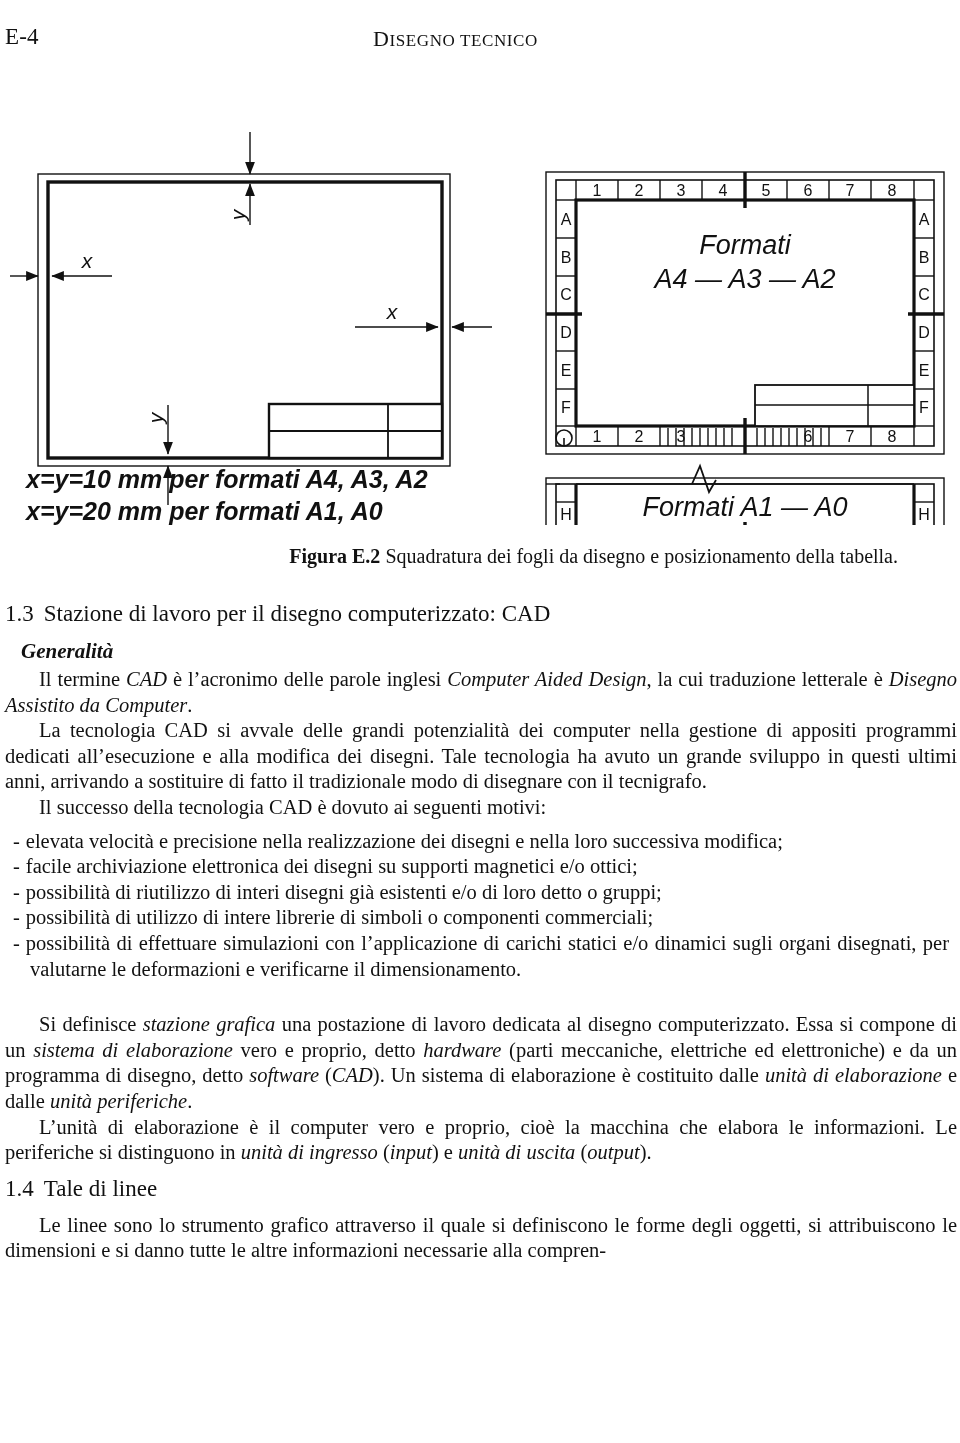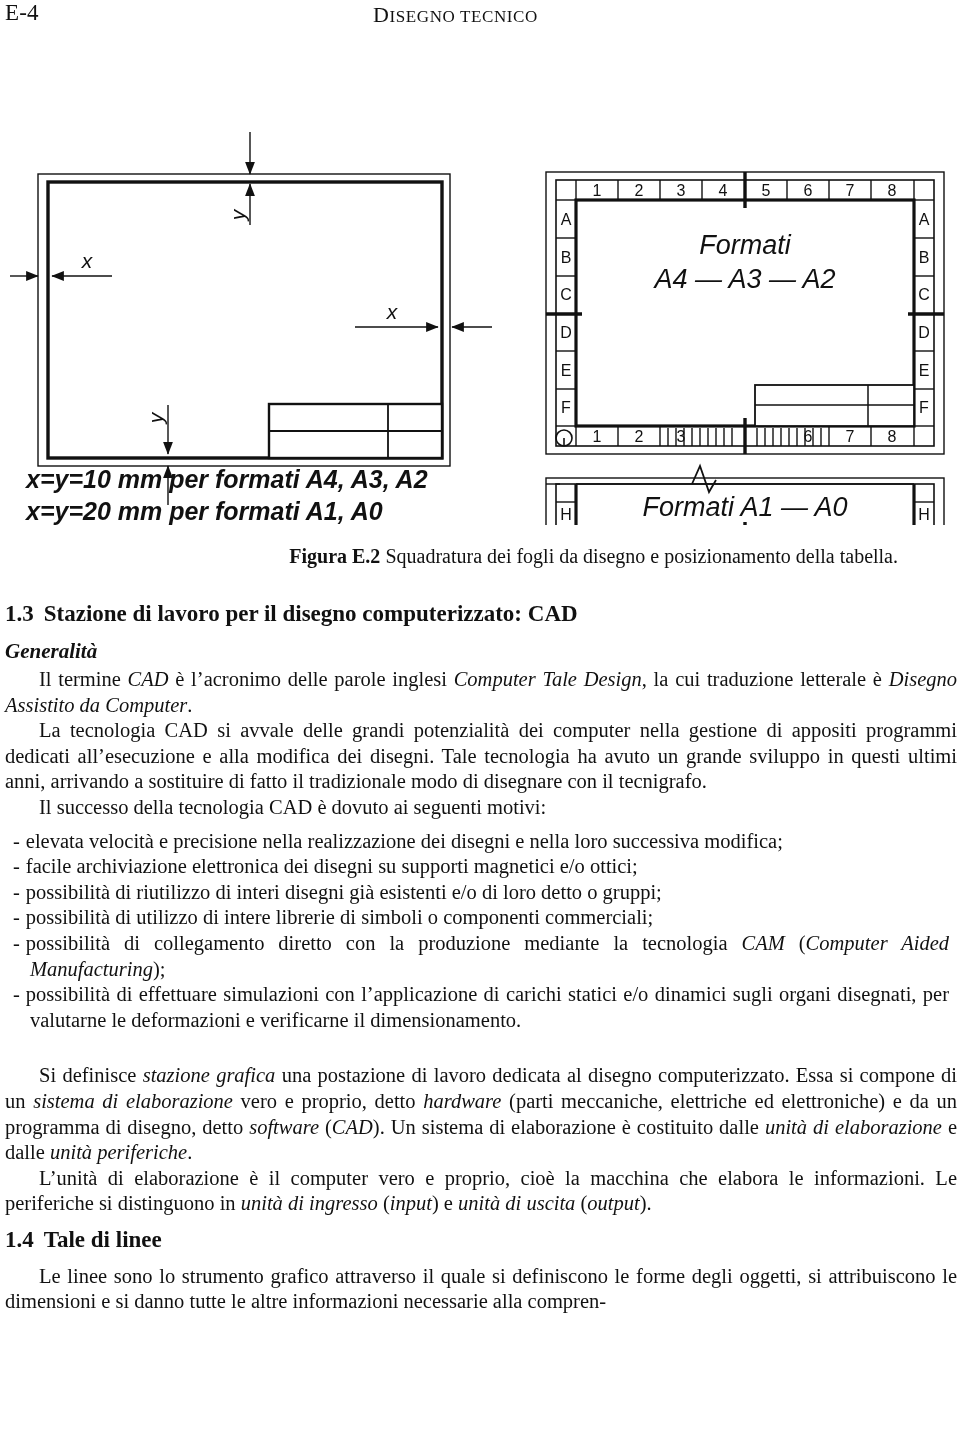--- a/index.html
+++ b/index.html
@@ -12,21 +12,21 @@
     height: 1443px;
     position: relative;
     font-family: "Liberation Serif", serif;
     color: #111111;
     overflow: hidden;
   }
 
   
   .page-header {
     position: absolute;
-    top: 0;
+    top: 24px;
     left: 0;
     width: 848px;
     height: 34px;
   }
   .folio {
     position: absolute;
     left: 5px;
     top: 0;
     font-size: 23px;
     letter-spacing: 0.2px;
@@ -66,30 +66,30 @@
 
   
   .body {
     position: absolute;
     top: 600px;
     left: 5px;
     width: 952px;
   }
   h2.sec {
     font-size: 23px;
-    font-weight: bold;
+    font-weight: normal;
     margin: 0 0 10px 0;
     line-height: 28px;
   }
   h2.sec .num { margin-right: 10px; }
   h3.sub {
     font-size: 21px;
     font-weight: bold;
     font-style: italic;
-    margin: 0 0 3px 0;
+    margin: 0 0 3px 16px;
     line-height: 26px;
   }
   p.para {
     font-size: 20.5px;
     line-height: 25.6px;
     margin: 0;
     text-align: justify;
     text-indent: 34px;
   }
   ul.motivi {
@@ -364,32 +364,31 @@
 </div>
 
 <div class="body">
 
   <h2 class="sec">
     <span class="num">1.3</span><span>Stazione di lavoro per il disegno computerizzato: CAD</span>
   </h2>
 
   <h3 class="sub">Generalità</h3>
 
-  <p class="para"><span>Il termine </span><i class="it">CAD</i><span> è l’acronimo delle parole inglesi </span><i class="it">Computer Tale Design</i><span>, la cui traduzione letterale è </span><i class="it">Disegno Assistito da Computer</i><span>.</span></p>
+  <p class="para"><span>Il termine </span><i class="it">CAD</i><span> è l’acronimo delle parole inglesi </span><i class="it">Computer Aided Design</i><span>, la cui traduzione letterale è </span><i class="it">Disegno Assistito da Computer</i><span>.</span></p>
 
   <p class="para">La tecnologia CAD si avvale delle grandi potenzialità dei computer nella gestione di appositi programmi dedicati all’esecuzione e alla modifica dei disegni. Tale tecnologia ha avuto un grande sviluppo in questi ultimi anni, arrivando a sostituire di fatto il tradizionale modo di disegnare con il tecnigrafo.</p>
 
   <p class="para">Il successo della tecnologia CAD è dovuto ai seguenti motivi:</p>
 
   <ul class="motivi">
     <li><span class="dash">-</span><span>elevata velocità e precisione nella realizzazione dei disegni e nella loro successiva modifica;</span></li>
     <li><span class="dash">-</span><span>facile archiviazione elettronica dei disegni su supporti magnetici e/o ottici;</span></li>
     <li><span class="dash">-</span><span>possibilità di riutilizzo di interi disegni già esistenti e/o di loro detto o gruppi;</span></li>
     <li><span class="dash">-</span><span>possibilità di utilizzo di intere librerie di simboli o componenti commerciali;</span></li>
-    <li><span class="dash">-</span><span>possibilità di collegamento diretto con la produzione mediante la tecnologia </span><i class="it">CAM</i><span> (</span><i class="it">Computer Aided Manufacturing</i><span>);</span></li>
     <li><span class="dash">-</span><span>possibilità di effettuare simulazioni con l’applicazione di carichi statici e/o dinamici sugli organi disegnati, per valutarne le deformazioni e verificarne il dimensionamento.</span></li>
   </ul>
 
   <div class="gap-md"></div>
 
 
   <p class="para"><span>Si definisce </span><i class="it">stazione grafica</i><span> una postazione di lavoro dedicata al disegno computerizzato. Essa si compone di un </span><i class="it">sistema di elaborazione</i><span> vero e proprio, detto </span><i class="it">hardware</i><span> (parti meccaniche, elettriche ed elettroniche) e da un programma di disegno, detto </span><i class="it">software</i><span> (</span><i class="it">CAD</i><span>). Un sistema di elaborazione è costituito dalle </span><i class="it">unità di elaborazione</i><span> e dalle </span><i class="it">unità periferiche</i><span>.</span></p>
 
   <p class="para"><span>L’unità di elaborazione è il computer vero e proprio, cioè la macchina che elabora le informazioni. Le periferiche si distinguono in </span><i class="it">unità di ingresso</i><span> (</span><i class="it">input</i><span>) e </span><i class="it">unità di uscita</i><span> (</span><i class="it">output</i><span>).</span></p>
 

